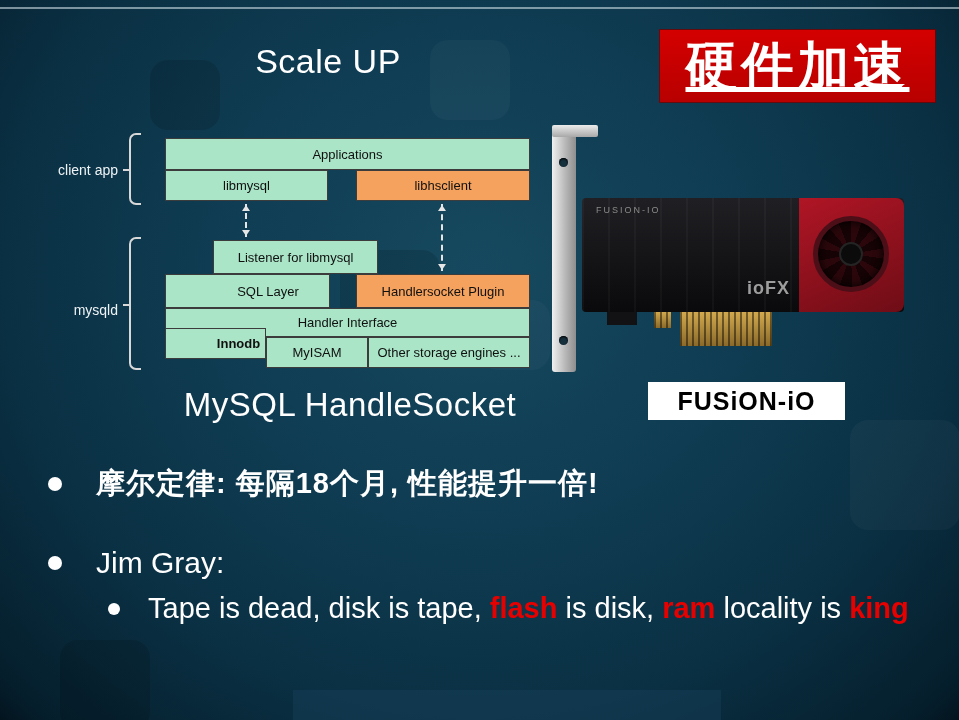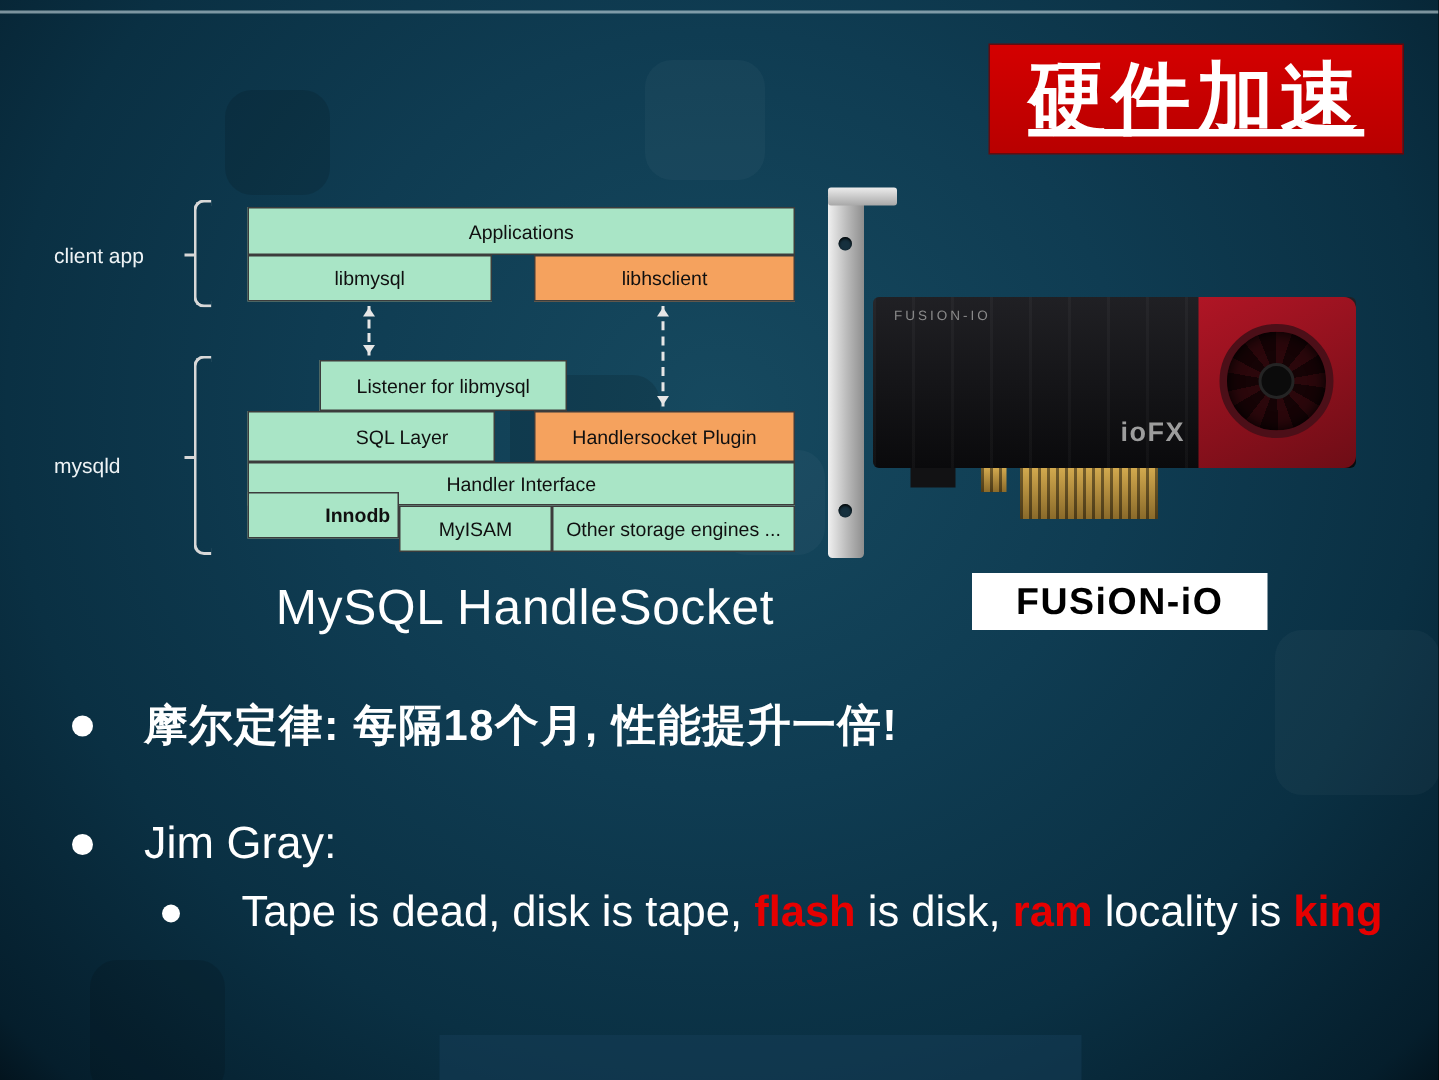--- a/index.html
+++ b/index.html
@@ -47,21 +47,21 @@
   .arrow-left  { left:245px; top:204px; height:33px; }
   .arrow-right { left:441px; top:204px; height:67px; }
 
   .brace { position:absolute; width:12px;
            border-left:2px solid #d8d8d8; border-top:2px solid #d8d8d8; border-bottom:2px solid #d8d8d8;
            border-radius:7px 0 0 7px; }
   .brace::before { content:""; position:absolute; left:-8px; top:50%; width:7px; height:2px; background:#d8d8d8; }
   .brace-client { left:129px; top:133px; height:72px; }
   .brace-mysqld { left:129px; top:237px; height:133px; }
 
-  .grp-label { position:absolute; width:82px; text-align:left; color:#eef3f5; font-size:14px; }
+  .grp-label { position:absolute; width:82px; text-align:right; color:#eef3f5; font-size:14px; }
   .lbl-client { left:36px; top:162px; }
   .lbl-mysqld { left:36px; top:302px; }
 
   .caption { position:absolute; left:150px; top:386px; width:400px; text-align:center;
              color:#fff; font-size:33px; letter-spacing:0.5px; }
 
   
   .card { position:absolute; left:552px; top:120px; width:360px; height:260px; }
   .bracket-metal { position:absolute; left:0; top:8px; width:24px; height:244px; border-radius:3px;
                    background:linear-gradient(90deg,#f0f0f0,#b8b8b8 55%,#8e8e8e); }
@@ -98,41 +98,42 @@
   .logo-text { color:#000; font-size:25px; font-weight:800; letter-spacing:1px; }
 
   
   .bullet { position:absolute; display:flex; align-items:center; color:#fff; }
   .dot { width:14px; height:14px; border-radius:50%; background:#fff; flex:0 0 auto; }
   .dot.small { width:12px; height:12px; }
   .b1 { left:48px; top:464px; }
   .b1 .btext { margin-left:34px; font-size:29px; font-weight:bold; letter-spacing:1px; }
   .b2 { left:48px; top:530px;margin-top:16px; }
   .b2 .btext { margin-left:34px; font-size:30px; }
-  .b3 { left:108px; top:592px;gap:13px; }
+  .b3 { left:108px; top:592px; }
   .b3 .btext { margin-left:28px; font-size:29px; }
   .red { color:#e60000; font-weight:bold; }
 
   .bottom-bar { position:absolute; left:293px; top:690px; width:428px; height:30px;
                 background:rgba(22,62,88,0.5); }
 </style>
 </head>
 <body>
 
 <div class="slide">
 
   <div class="top-line"></div>
 
   <div class="tile light" style="left:430px; top:40px; width:80px; height:80px;"></div>
   <div class="tile dark" style="left:150px; top:60px; width:70px; height:70px;"></div>
   <div class="tile dark" style="left:340px; top:250px; width:100px; height:100px;"></div>
   <div class="tile light" style="left:480px; top:300px; width:70px; height:70px;"></div>
   <div class="tile light" style="left:850px; top:420px; width:110px; height:110px;"></div>
   <div class="tile dark" style="left:60px; top:640px; width:90px; height:90px;"></div>
 
+  <div class="title">Scale UP</div>
 
   <div class="badge">硬件加速</div>
 
   <div>
     <div class="brace brace-client"></div>
     <div class="brace brace-mysqld"></div>
     <div class="grp-label lbl-client">client app</div>
     <div class="grp-label lbl-mysqld">mysqld</div>
 
     <div class="box green  b-apps">Applications</div>

